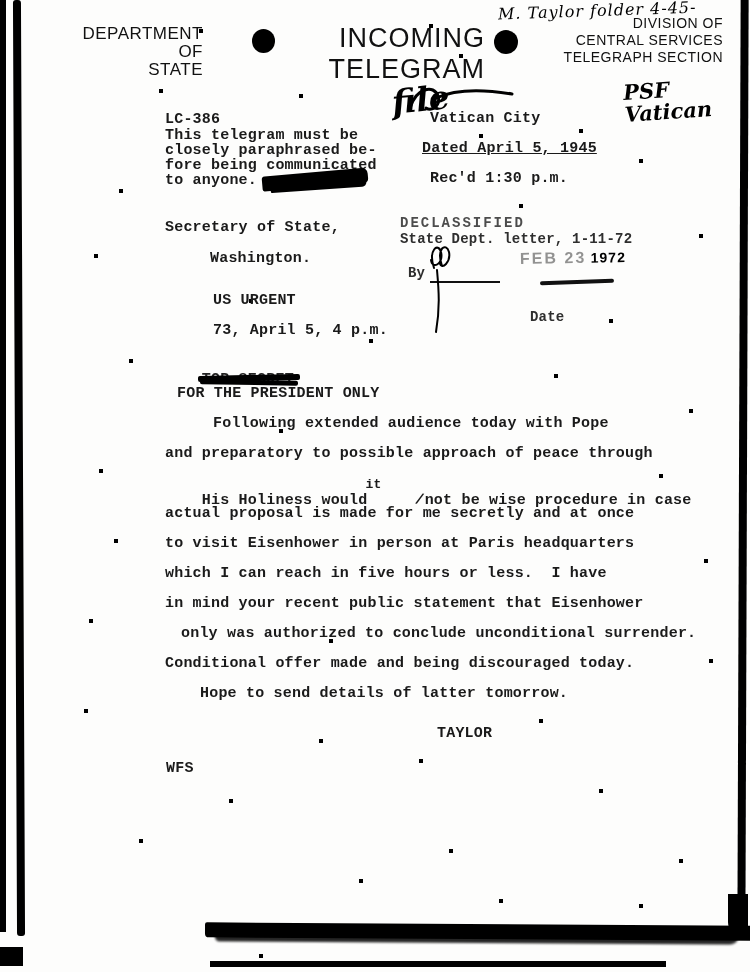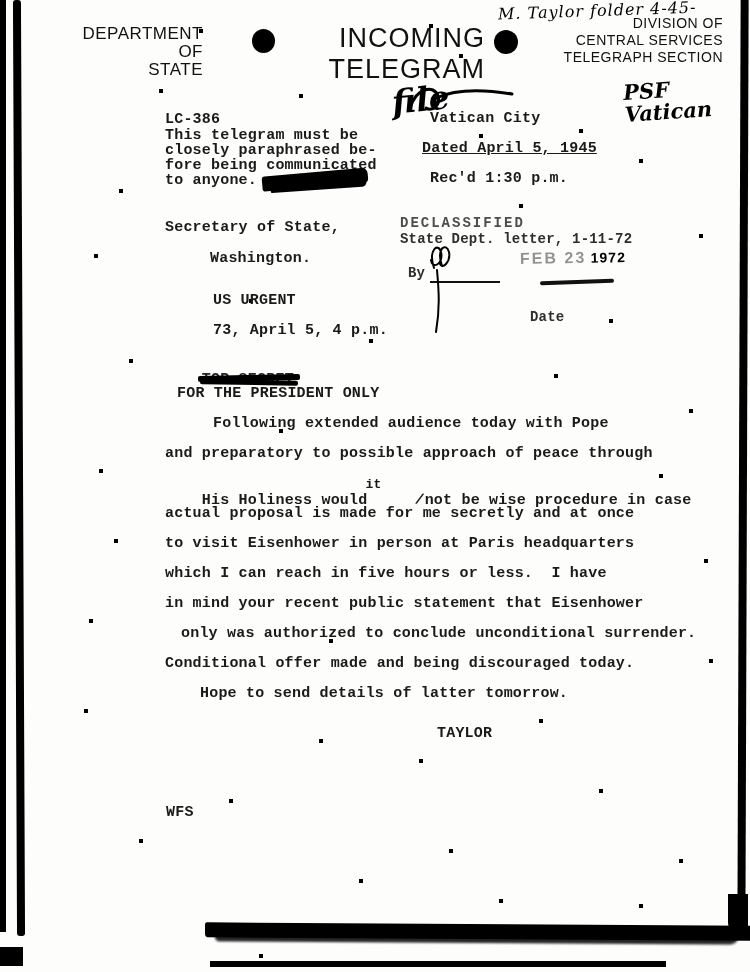--- a/index.html
+++ b/index.html
@@ -165,15 +165,15 @@
   </div>
   <div class="tw" style="left:165px;top:505px;">actual proposal is made for me secretly and at once</div>
   <div class="tw" style="left:165px;top:535px;">to visit Eisenhower in person at Paris headquarters</div>
   <div class="tw" style="left:165px;top:565px;">which I can reach in five hours or less.  I have</div>
   <div class="tw" style="left:165px;top:595px;">in mind your recent public statement that Eisenhower</div>
   <div class="tw" style="left:181px;top:625px;">only was authorized to conclude unconditional surrender.</div>
   <div class="tw" style="left:165px;top:655px;">Conditional offer made and being discouraged today.</div>
   <div class="tw" style="left:166px;top:685px;margin-left:34px;">Hope to send details of latter tomorrow.</div>
 
   <div class="tw" style="left:437px;top:725px;">TAYLOR</div>
-  <div class="tw" style="left:166px;top:760px;margin-top:44px;">WFS</div>
+  <div class="tw" style="left:166px;top:760px;">WFS</div>
 
 </div>
 
 </body></html>

